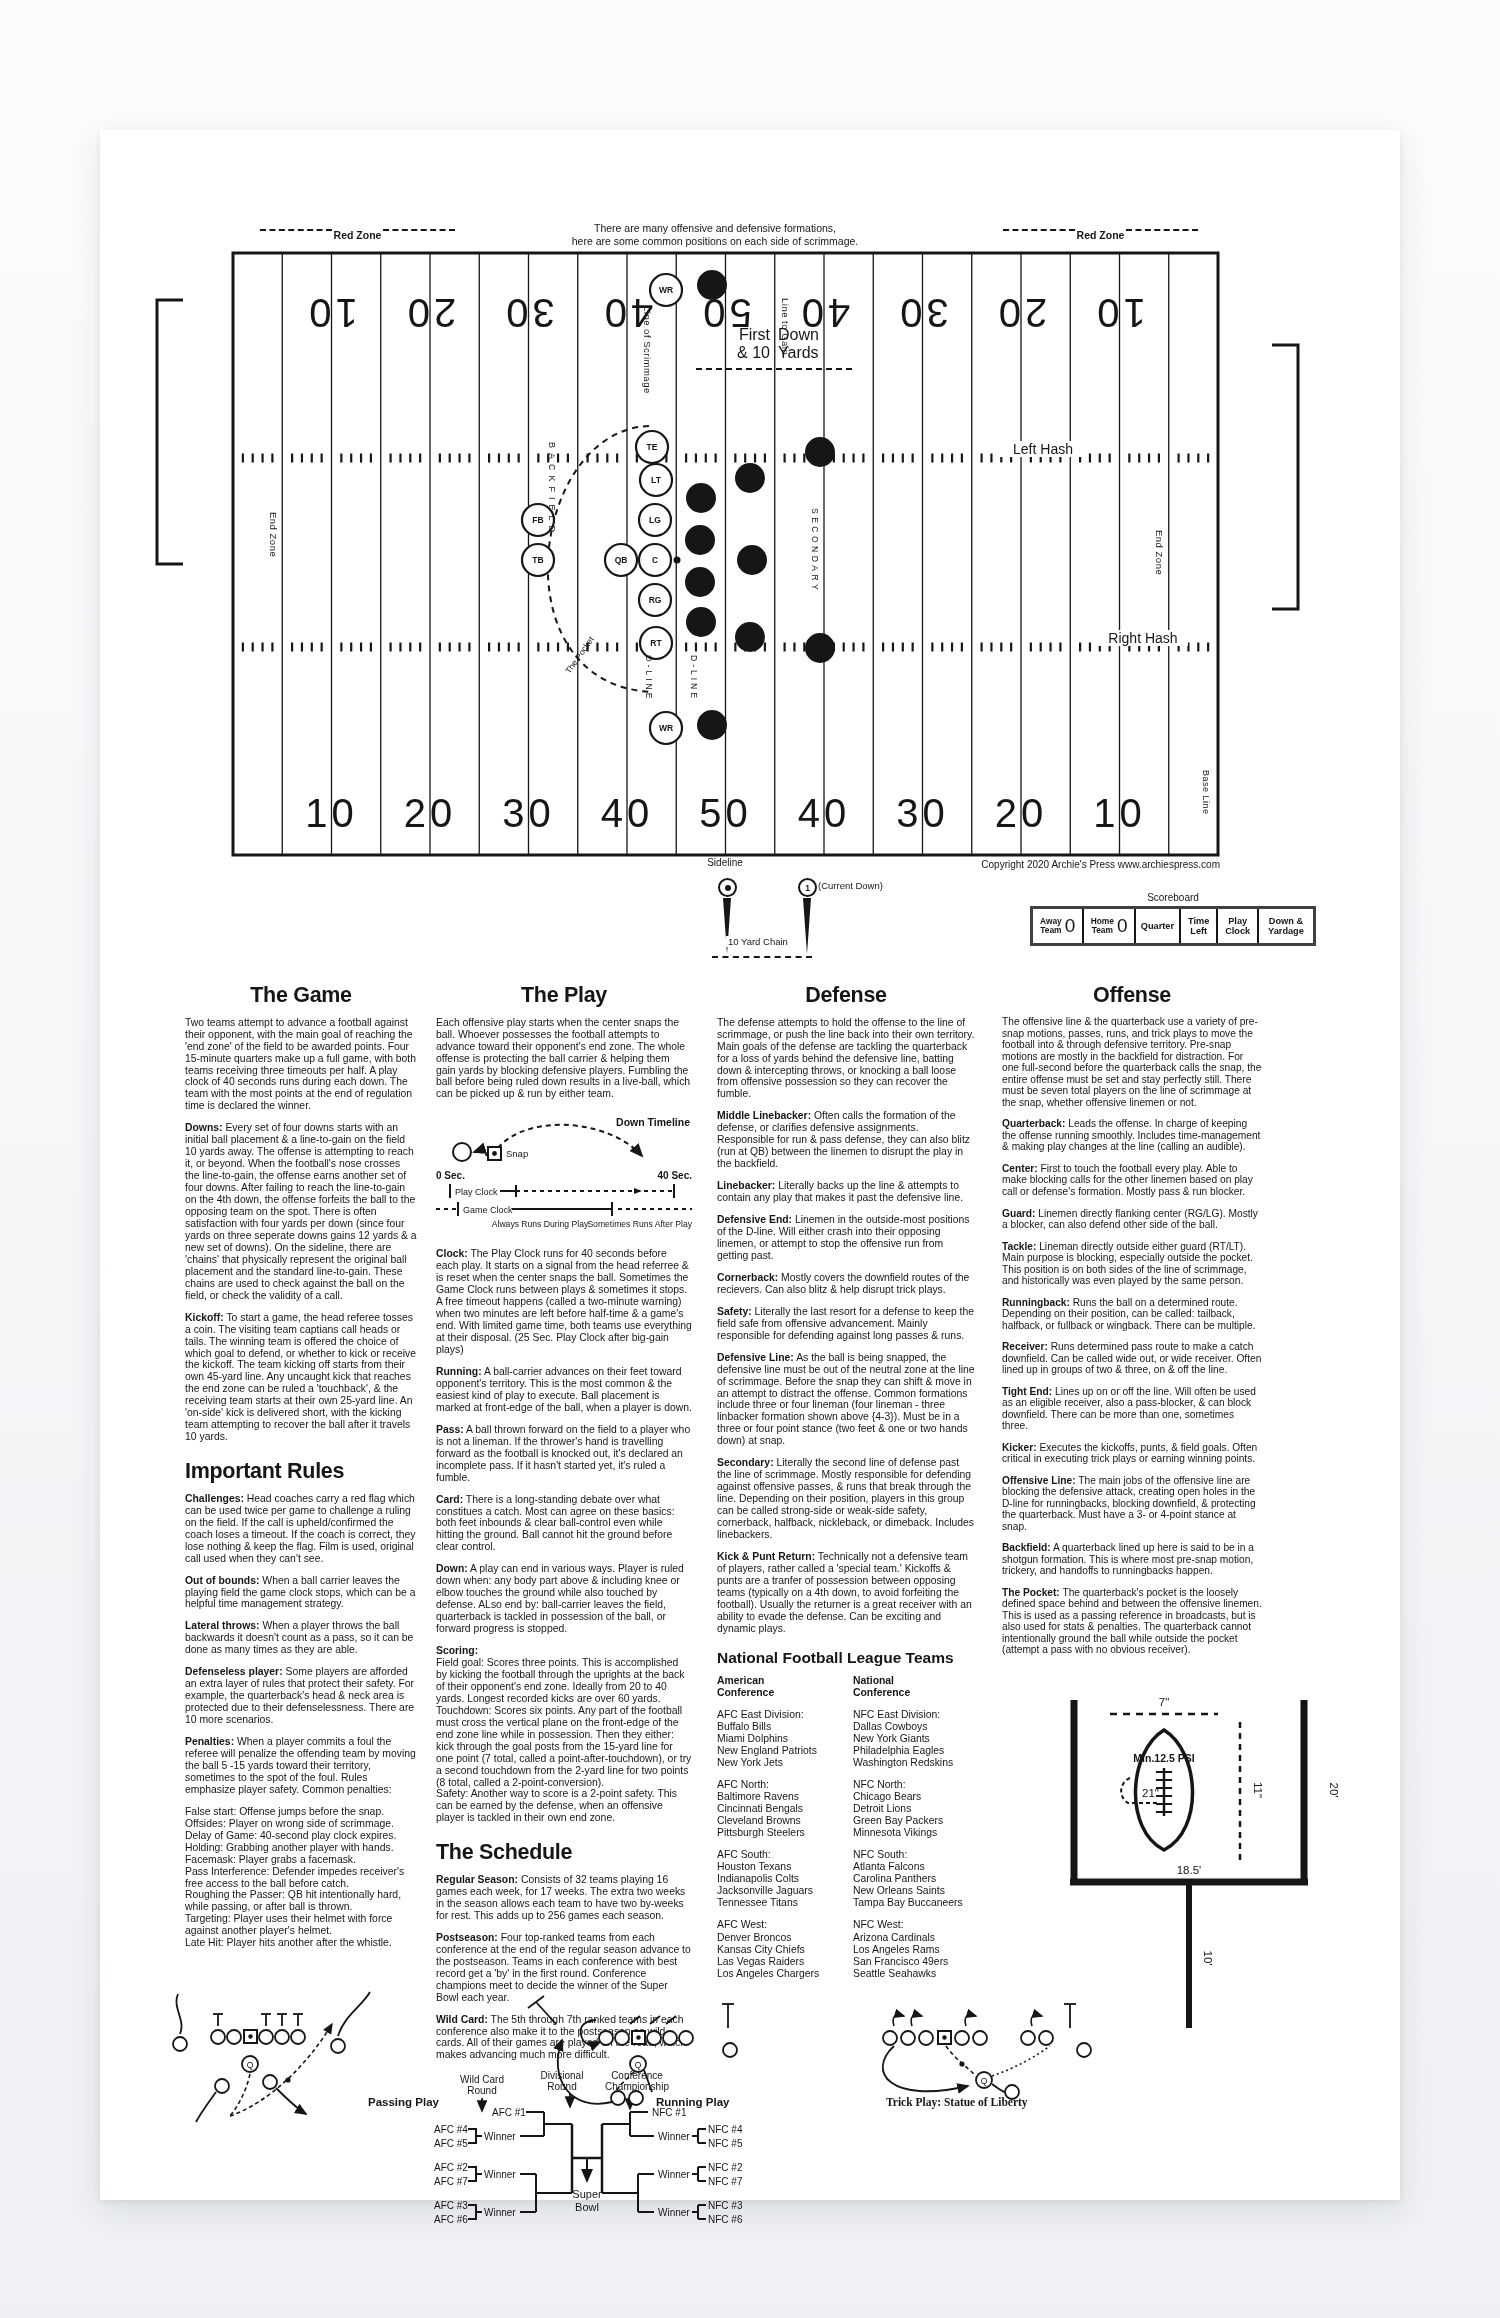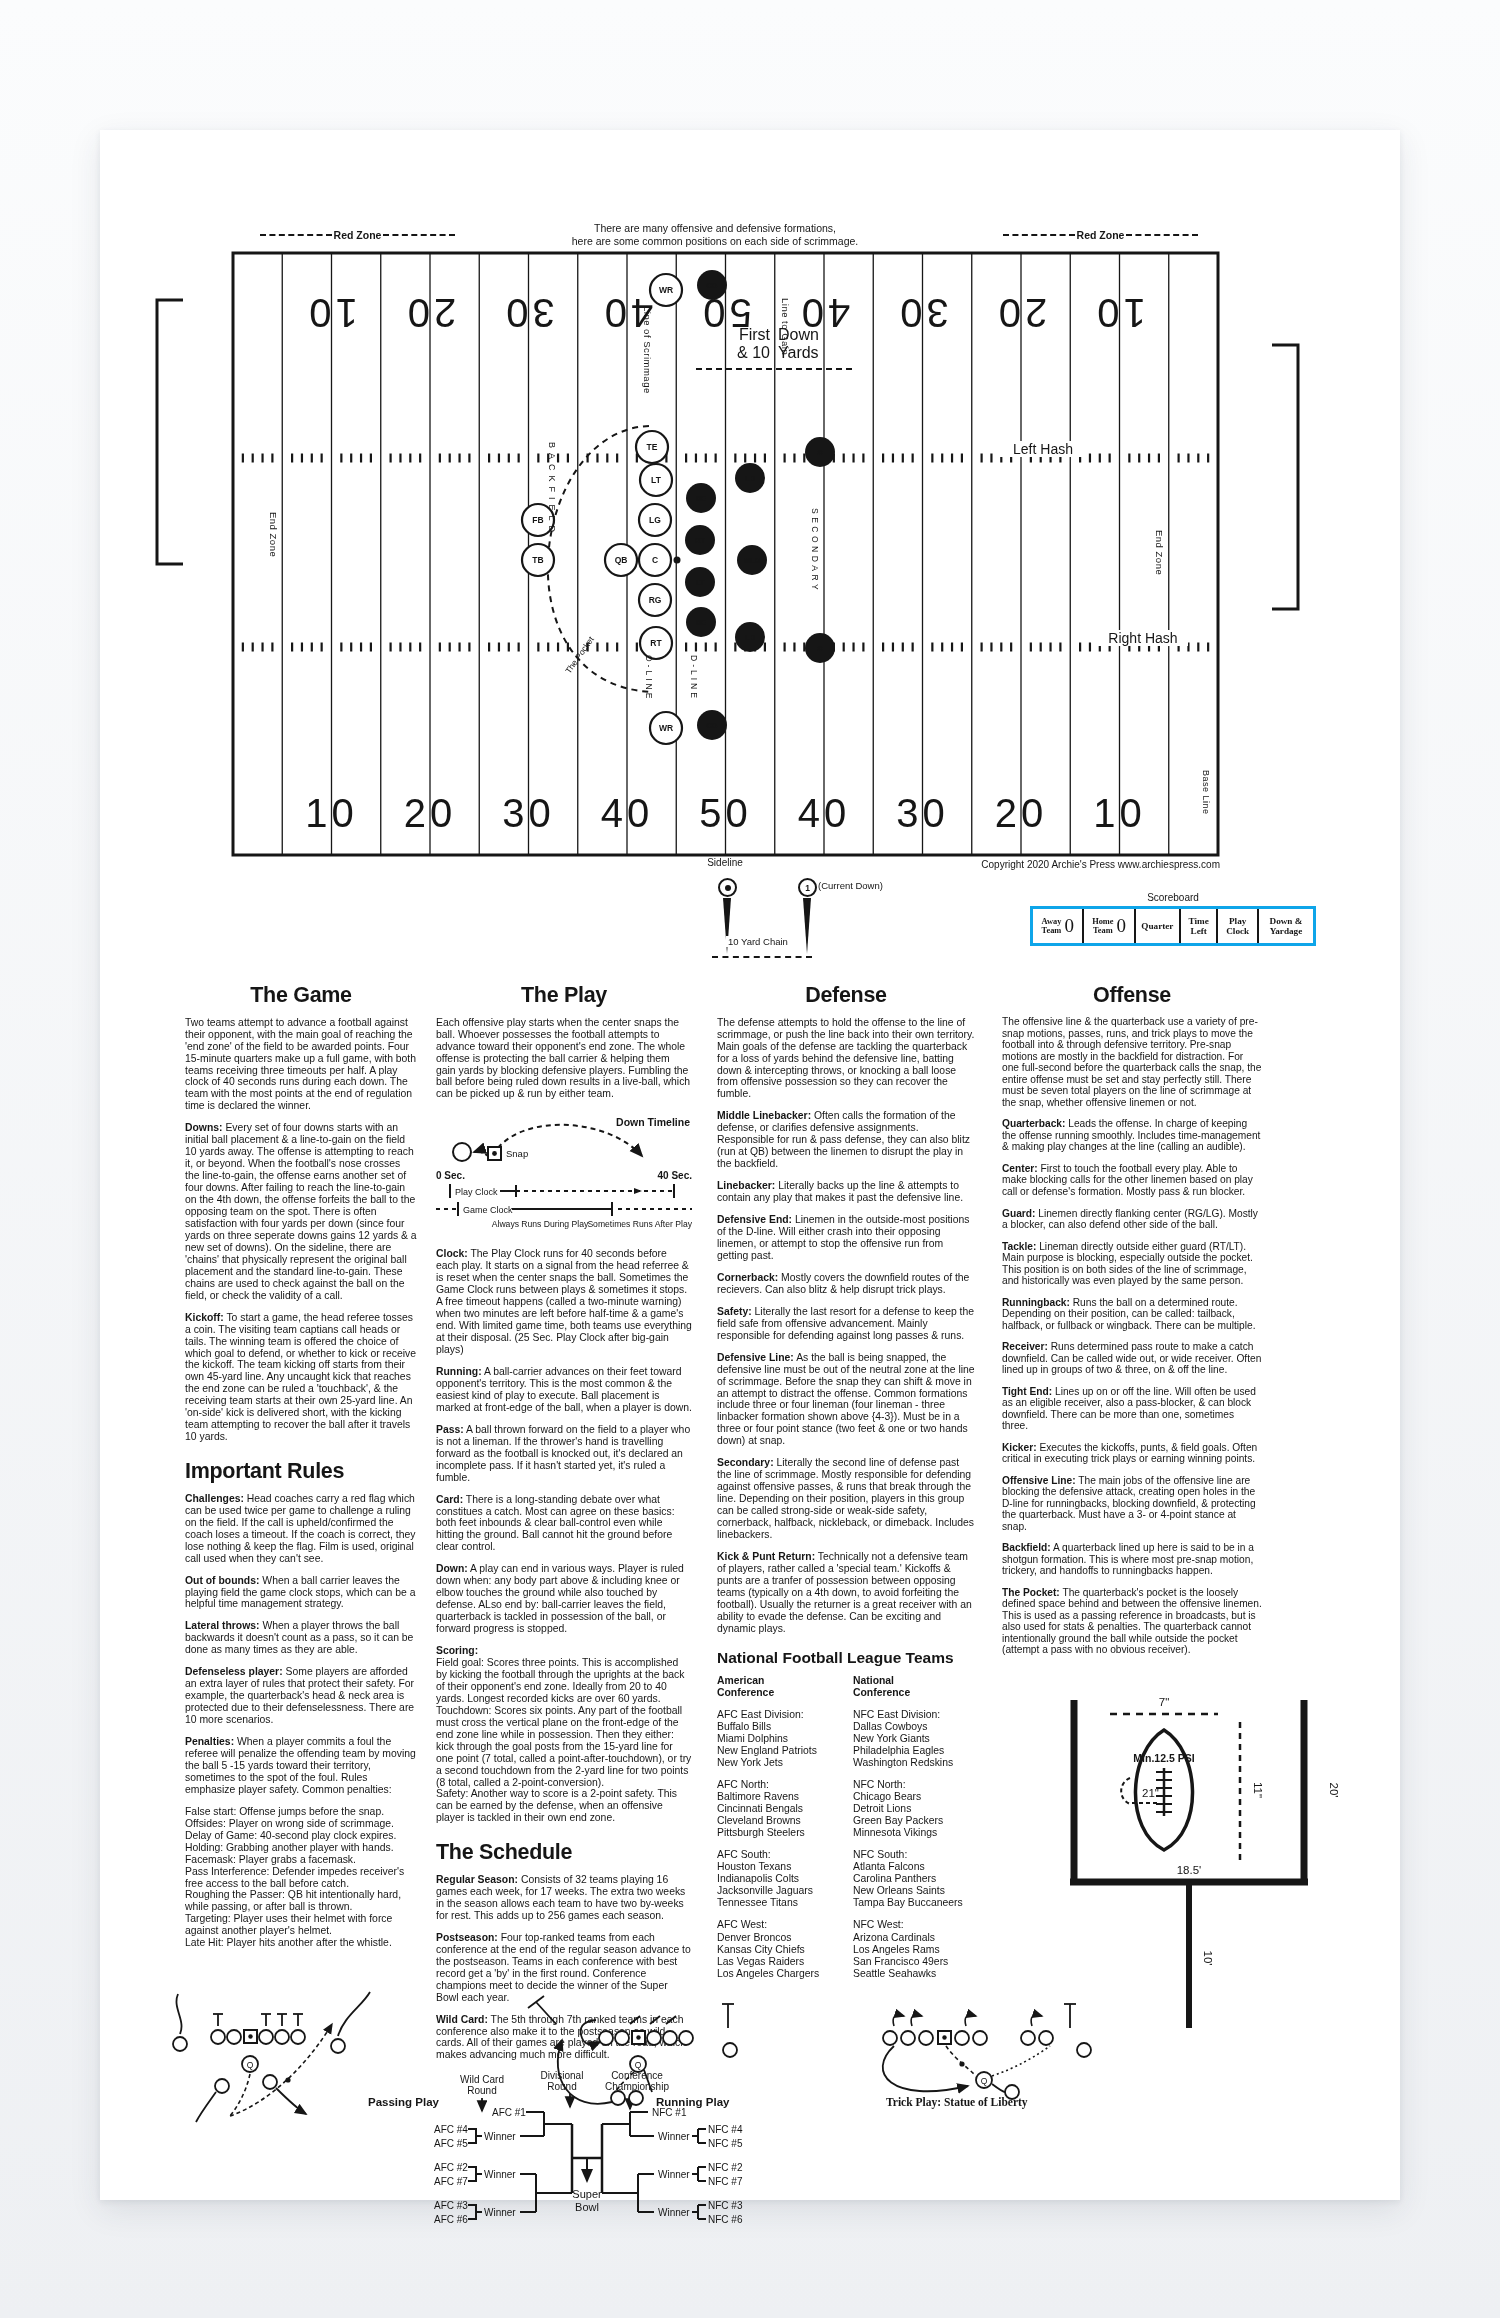--- a/index.html
+++ b/index.html
@@ -7,21 +7,21 @@
        font-family:"Liberation Sans","DejaVu Sans",sans-serif;color:#161616;}
   .paper{position:absolute;left:100px;top:130px;width:1300px;height:2070px;background:#fff;
          box-shadow:0 10px 30px rgba(40,50,70,.10),0 2px 6px rgba(40,50,70,.08);}
   .abs{position:absolute;}
   .pre{white-space:pre-line;}
   .term{font-weight:700;}
   .tblock{display:block;}
   svg text{font-family:"Liberation Sans","DejaVu Sans",sans-serif;fill:#161616;}
   
   .note{left:455px;top:92px;width:320px;text-align:center;font-size:10.5px;line-height:1.25;}
-  .redzone{top:99px;width:195px;display:flex;gap:2px;align-items:center;font-size:10.5px;font-weight:600;}
+  .redzone{top:99px;width:195px;display:flex;gap:2px;align-items:flex-start;font-size:10.5px;font-weight:600;}
   .redzone .rz-dash{flex:1;border-top:2.5px dashed #161616;}
   .rz-left{left:160px;} .rz-right{left:903px;}
   .vtext{writing-mode:vertical-rl;font-size:9.5px;letter-spacing:.5px;}
   .lbl-endzone-l{left:168px;top:382px;height:120px;}
   .lbl-endzone-r{left:1054px;top:400px;height:120px;}
   .lbl-scrimmage{left:542px;top:176px;height:96px;line-height:11px;}
   .lbl-gain{left:680px;top:168px;height:130px;}
   .lbl-oline{left:544px;top:525px;height:70px;letter-spacing:3px;font-size:8.5px;}
   .lbl-dline{left:589px;top:525px;height:70px;letter-spacing:3px;font-size:8.5px;}
   .lbl-secondary{left:710px;top:378px;height:125px;letter-spacing:3.5px;font-size:8.5px;}
@@ -47,21 +47,21 @@
                 border-top:56px solid #161616;}
   .chain .chain-lbl{position:absolute;left:16px;top:58px;background:#fff;padding:0 2px;}
   .chain .chain-dash{position:absolute;left:2px;top:78px;width:100px;border-top:2.5px dashed #161616;}
   .chain .cur-down{position:absolute;left:108px;top:2px;width:95px;}
   
   .title-blk{left:85px;top:760px;width:245px;}
   .title-blk h1{margin:0;font-size:57px;font-weight:600;letter-spacing:-1.5px;line-height:1;}
   .title-blk .sub{text-align:center;font-size:15.5px;margin-top:3px;}
   .scorebrd{left:930px;top:762px;width:286px;font-size:9.2px;}
   .scorebrd .sb-title{text-align:center;font-size:10px;margin-bottom:3px;}
-  .sb-table{display:flex;border:3px solid #0ea5e9;height:34px;font-family:Liberation Serif, serif;}
+  .sb-table{display:flex;border:3px solid #404040;height:34px;}
   .sb-cell{display:flex;align-items:center;justify-content:center;text-align:center;border-left:2.5px solid #161616;
            font-weight:700;line-height:1.1;padding:0 3px;}
   .sb-cell:first-child{border-left:none;}
   .sb-cell .big{font-size:19px;font-weight:400;margin-left:3px;}
   .sb-away,.sb-home{width:56px;} .sb-q{width:48px;} .sb-t{width:38px;} .sb-p{width:42px;} .sb-d{width:62px;}
   .sb-lblsm{font-size:8.4px;}
   
   .col{position:absolute;top:853px;font-size:10.4px;line-height:1.15;}
   #col1{left:85px;width:232px;} #col2{left:320px;width:256px;margin-left:16px;}
   #col3{left:617px;width:258px;} #col4{left:902px;width:260px;font-size:10.2px;line-height:1.13;}

